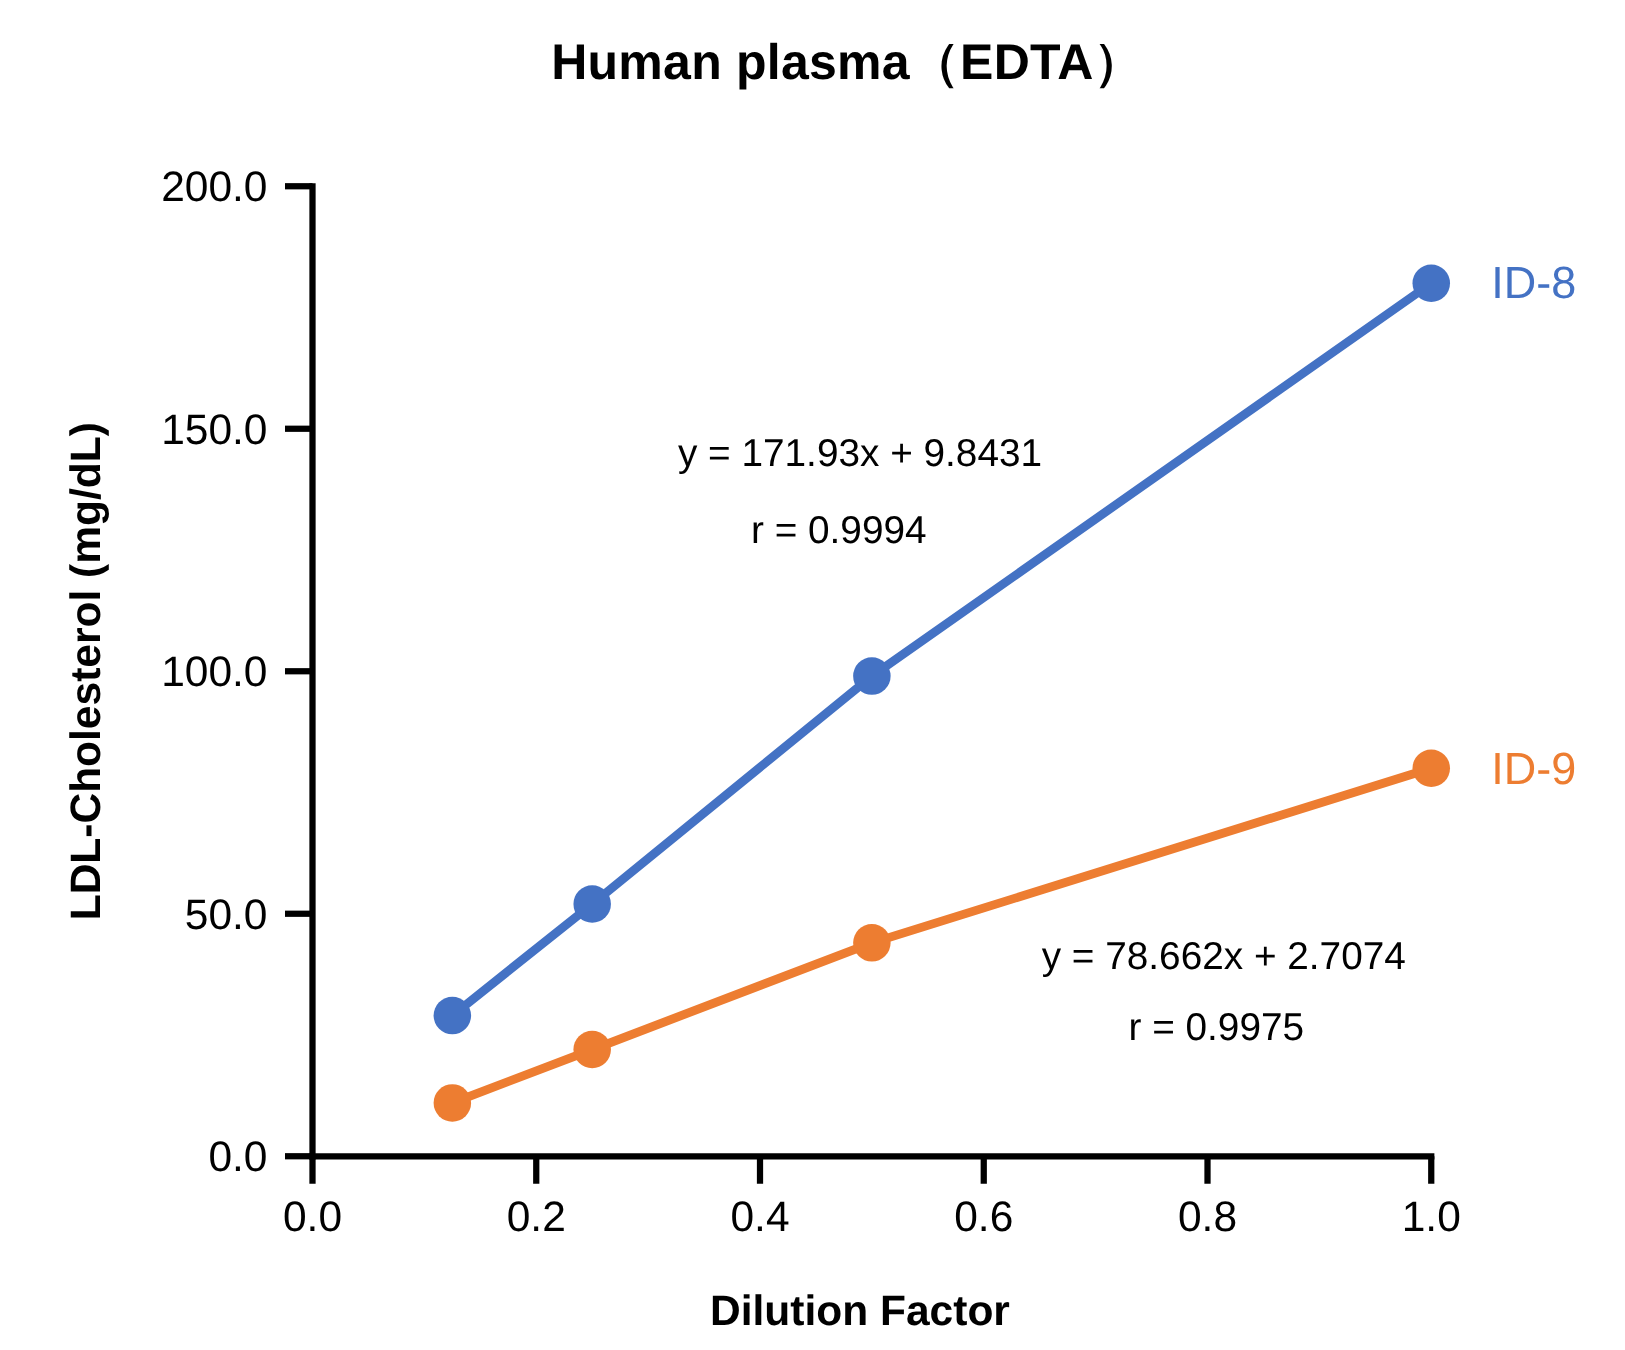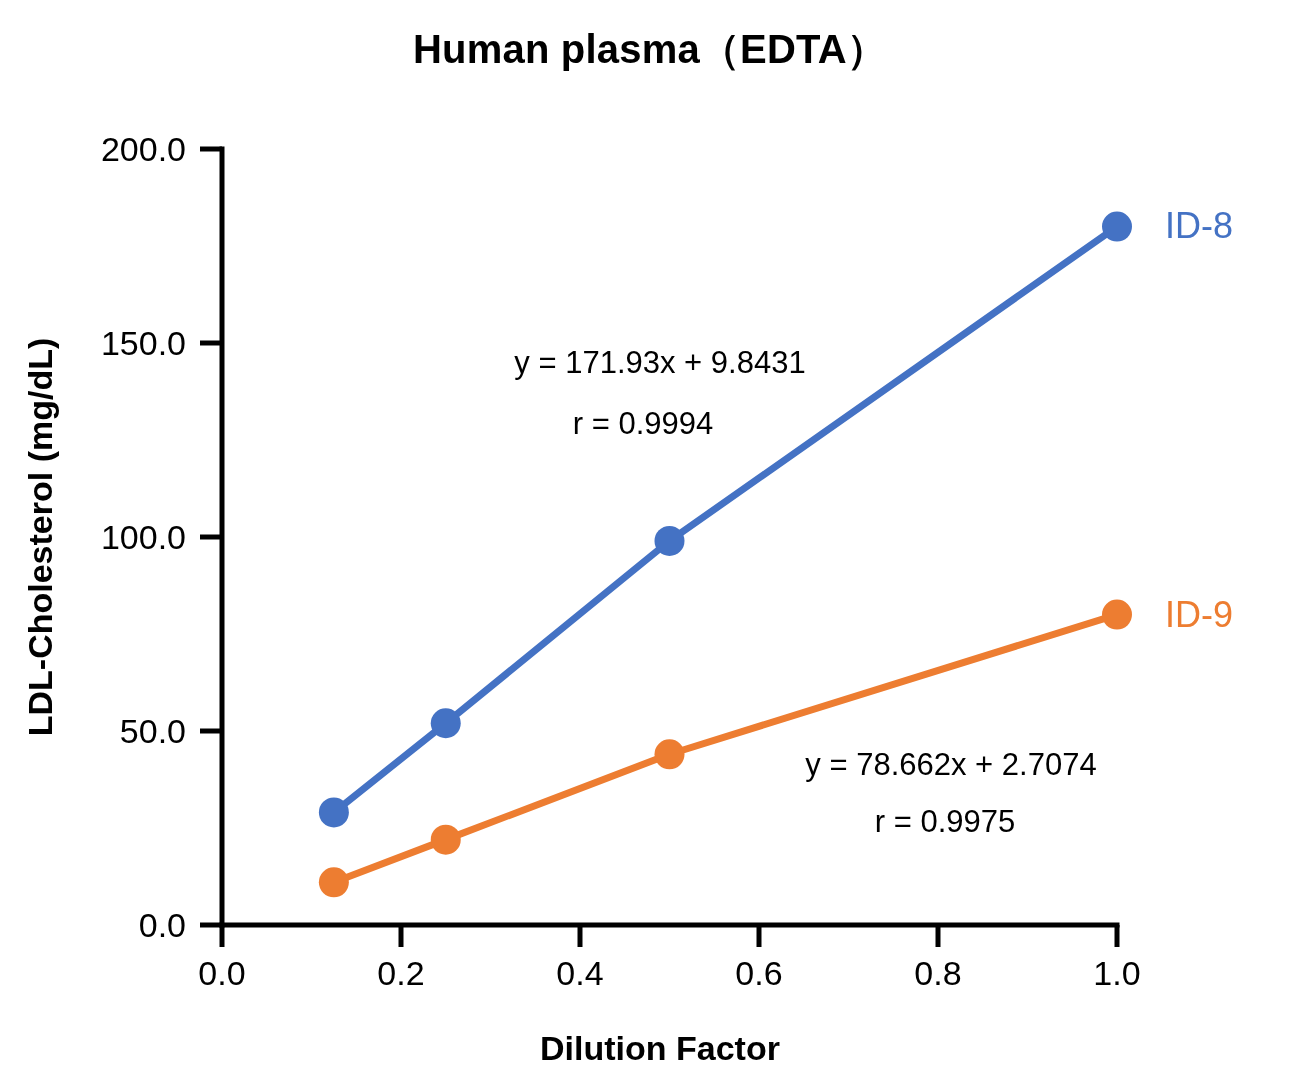--- a/index.html
+++ b/index.html
@@ -11,20 +11,21 @@
     width: 1300px;
     height: 1080px;
     font-family: "Liberation Sans", sans-serif;
     color: #000000;
     overflow: hidden;
   }
   #chart-root {
     position: relative;
     width: 1080px;
     height: 1080px;
+    margin-left: 28px;
   }
   #chart-title {
     position: absolute;
     left: 0;
     top: 22px;
     width: 1300px;
     text-align: center;
     font-size: 40px;
     font-weight: 600;
     letter-spacing: 0.2px;

